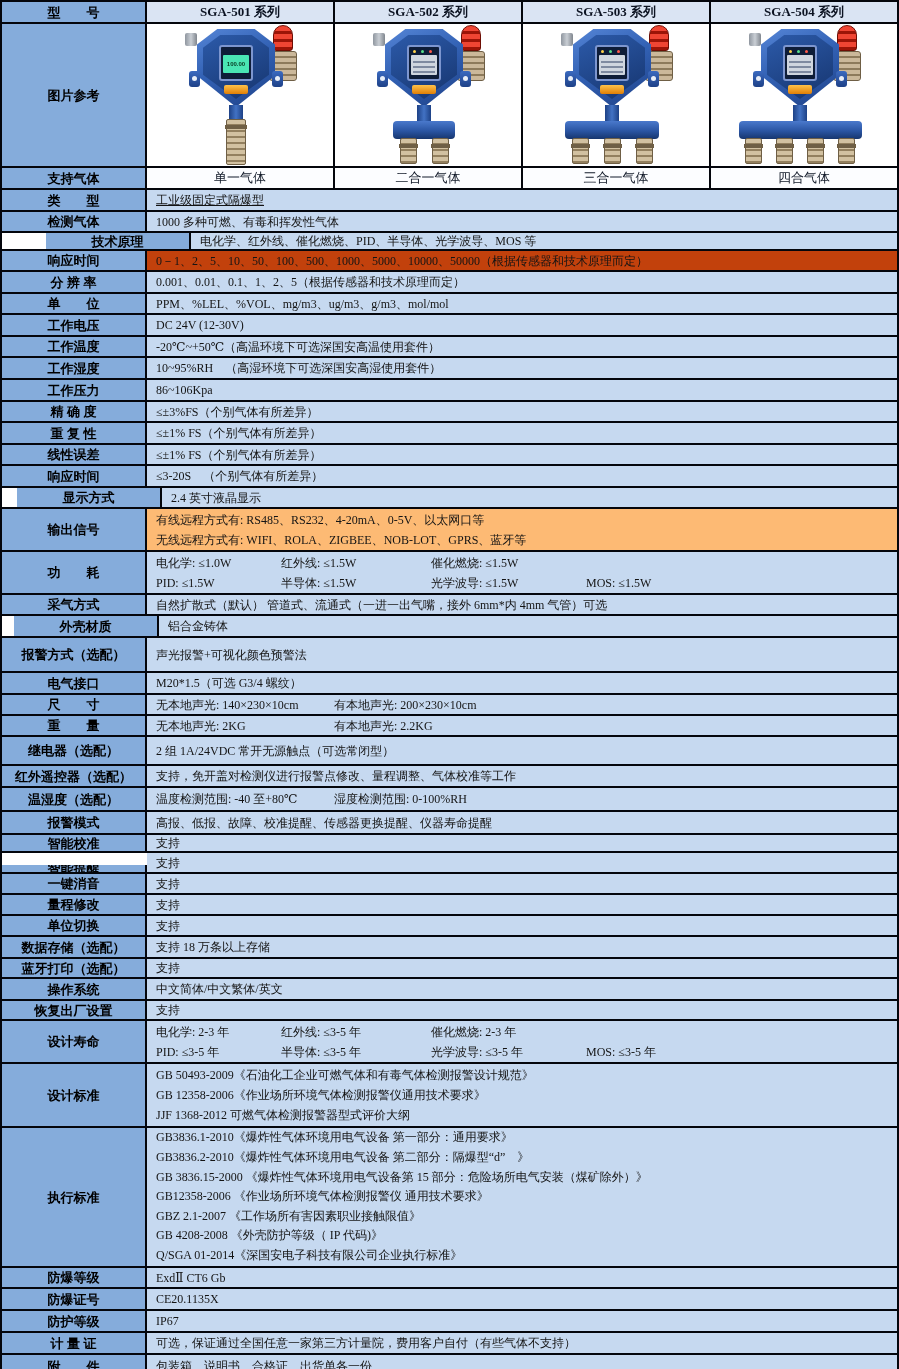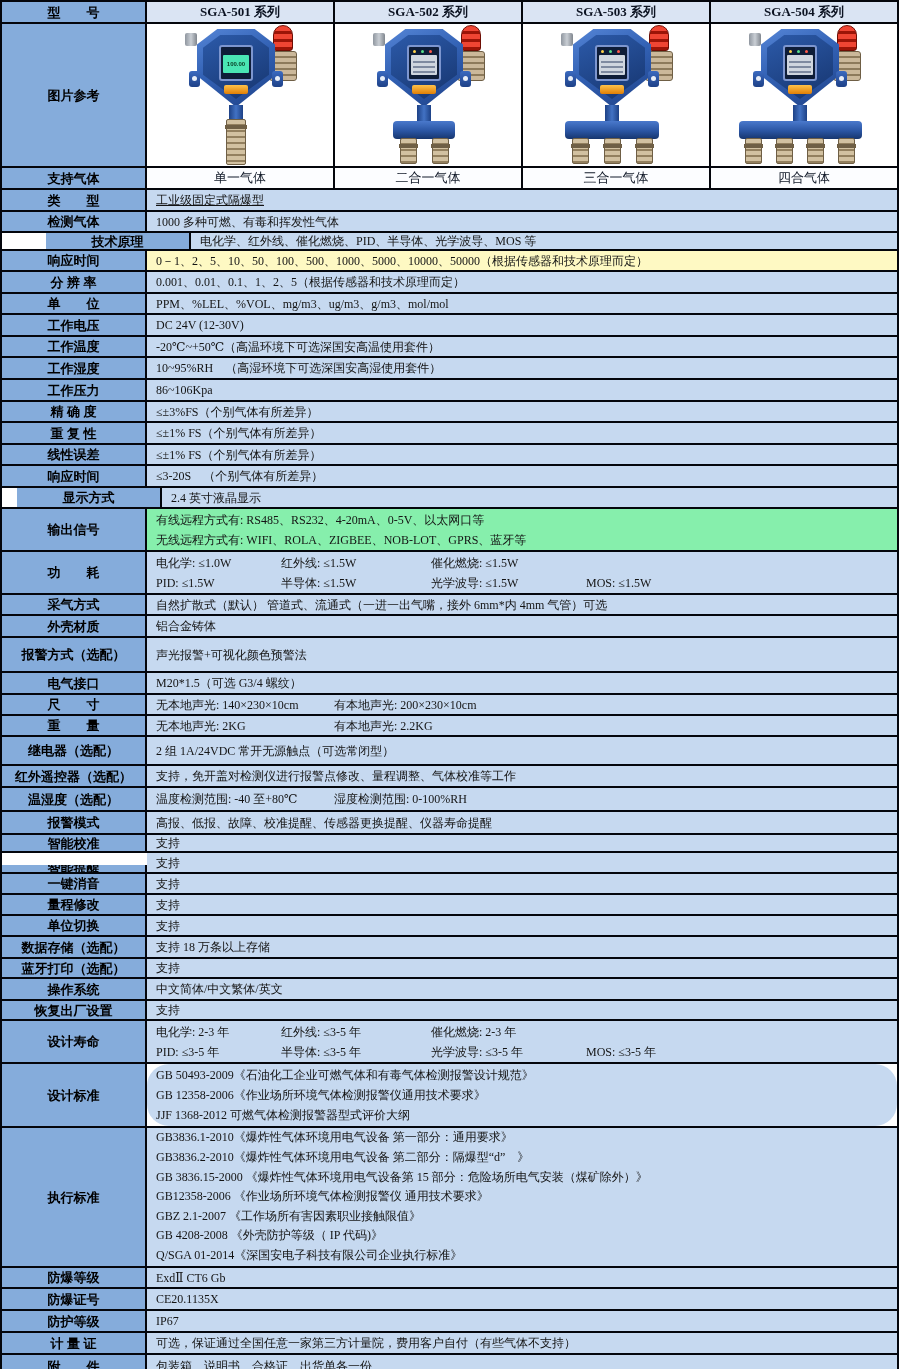--- a/index.html
+++ b/index.html
@@ -256,21 +256,21 @@
       </div>
     </div>
     <div class="row" style="height: 18px; padding-left: 44px;">
       <div class="cell label-cell" style="background: rgb(133, 172, 219);">技术原理</div>
       <div class="cell value-cell" style="background: rgb(198, 217, 240);">
         <div class="line"><span class="seg">电化学、红外线、催化燃烧、PID、半导体、光学波导、MOS 等</span></div>
       </div>
     </div>
     <div class="row" style="height: 21px;">
       <div class="cell label-cell" style="background: rgb(133, 172, 219);">响应时间</div>
-      <div class="cell value-cell" style="background: #fef9c3; justify-content: center;">
+      <div class="cell value-cell" style="background: #c2410c; justify-content: center;">
         <div class="line"><span class="seg">0－1、2、5、10、50、100、500、1000、5000、10000、50000（根据传感器和技术原理而定）</span></div>
       </div>
     </div>
     <div class="row" style="height: 22px;">
       <div class="cell label-cell" style="background: rgb(133, 172, 219);">分 辨 率</div>
       <div class="cell value-cell" style="background: rgb(198, 217, 240);">
         <div class="line"><span class="seg">0.001、0.01、0.1、1、2、5（根据传感器和技术原理而定）</span></div>
       </div>
     </div>
     <div class="row" style="height: 21px;">
@@ -328,39 +328,39 @@
       </div>
     </div>
     <div class="row" style="height: 21px;">
       <div class="cell label-cell" style="background: rgb(133, 172, 219); margin-left: 15px;">显示方式</div>
       <div class="cell value-cell" style="background: rgb(198, 217, 240);">
         <div class="line"><span class="seg">2.4 英寸液晶显示</span></div>
       </div>
     </div>
     <div class="row" style="height: 43px;">
       <div class="cell label-cell" style="background: rgb(133, 172, 219);">输出信号</div>
-      <div class="cell value-cell" style="background: #86efac; text-decoration: underline;">
+      <div class="cell value-cell" style="background: #fdba74; text-decoration: underline;">
         <div class="line" style="line-height: 20px;"><span class="seg">有线远程方式有: RS485、RS232、4-20mA、0-5V、以太网口等</span></div>
         <div class="line" style="line-height: 20px;"><span class="seg">无线远程方式有: WIFI、ROLA、ZIGBEE、NOB-LOT、GPRS、蓝牙等</span></div>
       </div>
     </div>
     <div class="row" style="height: 43px;">
       <div class="cell label-cell" style="background: rgb(133, 172, 219);">功　　耗</div>
       <div class="cell value-cell" style="background: rgb(198, 217, 240);">
         <div class="line" style="line-height: 20px;"><span class="seg" style="width: 125px;">电化学: ≤1.0W</span><span class="seg" style="width: 150px;">红外线: ≤1.5W</span><span class="seg">催化燃烧: ≤1.5W</span></div>
         <div class="line" style="line-height: 20px;"><span class="seg" style="width: 125px;">PID: ≤1.5W</span><span class="seg" style="width: 150px;">半导体: ≤1.5W</span><span class="seg" style="width: 155px;">光学波导: ≤1.5W</span><span class="seg">MOS: ≤1.5W</span></div>
       </div>
     </div>
     <div class="row" style="height: 21px;">
       <div class="cell label-cell" style="background: rgb(133, 172, 219);">采气方式</div>
       <div class="cell value-cell" style="background: rgb(198, 217, 240);">
         <div class="line"><span class="seg">自然扩散式（默认） 管道式、流通式（一进一出气嘴，接外 6mm*内 4mm 气管）可选</span></div>
       </div>
     </div>
-    <div class="row" style="height: 22px;">
+    <div class="row" style="height: 22px; padding-left: 12px;">
       <div class="cell label-cell" style="background: rgb(133, 172, 219);">外壳材质</div>
       <div class="cell value-cell" style="background: rgb(198, 217, 240);">
         <div class="line"><span class="seg">铝合金铸体</span></div>
       </div>
     </div>
     <div class="row" style="height: 35px;">
       <div class="cell label-cell" style="background: rgb(133, 172, 219);">报警方式（选配）</div>
       <div class="cell value-cell" style="background: rgb(198, 217, 240);">
         <div class="line"><span class="seg">声光报警+可视化颜色预警法</span></div>
       </div>
@@ -463,21 +463,21 @@
     </div>
     <div class="row" style="height: 43px;">
       <div class="cell label-cell" style="background: rgb(133, 172, 219);">设计寿命</div>
       <div class="cell value-cell" style="background: rgb(198, 217, 240);">
         <div class="line" style="line-height: 20px;"><span class="seg" style="width: 125px;">电化学: 2-3 年</span><span class="seg" style="width: 150px;">红外线: ≤3-5 年</span><span class="seg">催化燃烧: 2-3 年</span></div>
         <div class="line" style="line-height: 20px;"><span class="seg" style="width: 125px;">PID: ≤3-5 年</span><span class="seg" style="width: 150px;">半导体: ≤3-5 年</span><span class="seg" style="width: 155px;">光学波导: ≤3-5 年</span><span class="seg">MOS: ≤3-5 年</span></div>
       </div>
     </div>
     <div class="row" style="height: 64px;">
       <div class="cell label-cell" style="background: rgb(133, 172, 219);">设计标准</div>
-      <div class="cell value-cell" style="background: rgb(198, 217, 240); border-radius: 22px;">
+      <div class="cell value-cell" style="background: rgb(198, 217, 240);">
         <div class="line" style="line-height: 20.3333px;"><span class="seg">GB 50493-2009《石油化工企业可燃气体和有毒气体检测报警设计规范》</span></div>
         <div class="line" style="line-height: 20.3333px;"><span class="seg">GB 12358-2006《作业场所环境气体检测报警仪通用技术要求》</span></div>
         <div class="line" style="line-height: 20.3333px;"><span class="seg">JJF 1368-2012 可燃气体检测报警器型式评价大纲</span></div>
       </div>
     </div>
     <div class="row" style="height: 140px;">
       <div class="cell label-cell" style="background: rgb(133, 172, 219);">执行标准</div>
       <div class="cell value-cell" style="background: rgb(198, 217, 240);">
         <div class="line" style="line-height: 19.5714px;"><span class="seg">GB3836.1-2010《爆炸性气体环境用电气设备 第一部分：通用要求》</span></div>
         <div class="line" style="line-height: 19.5714px;"><span class="seg">GB3836.2-2010《爆炸性气体环境用电气设备 第二部分：隔爆型“d”　》</span></div>

